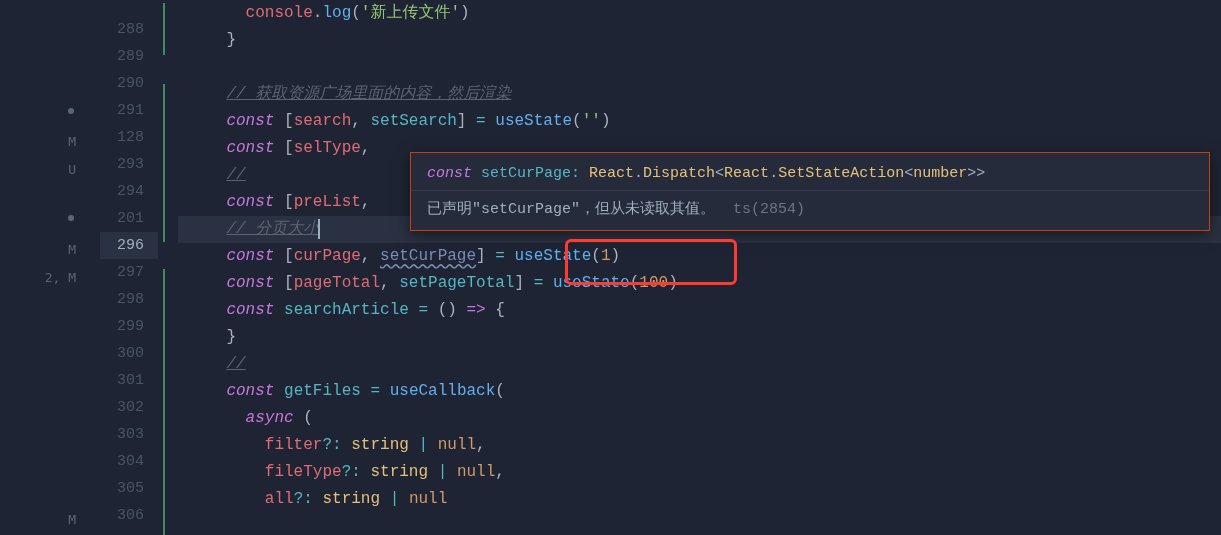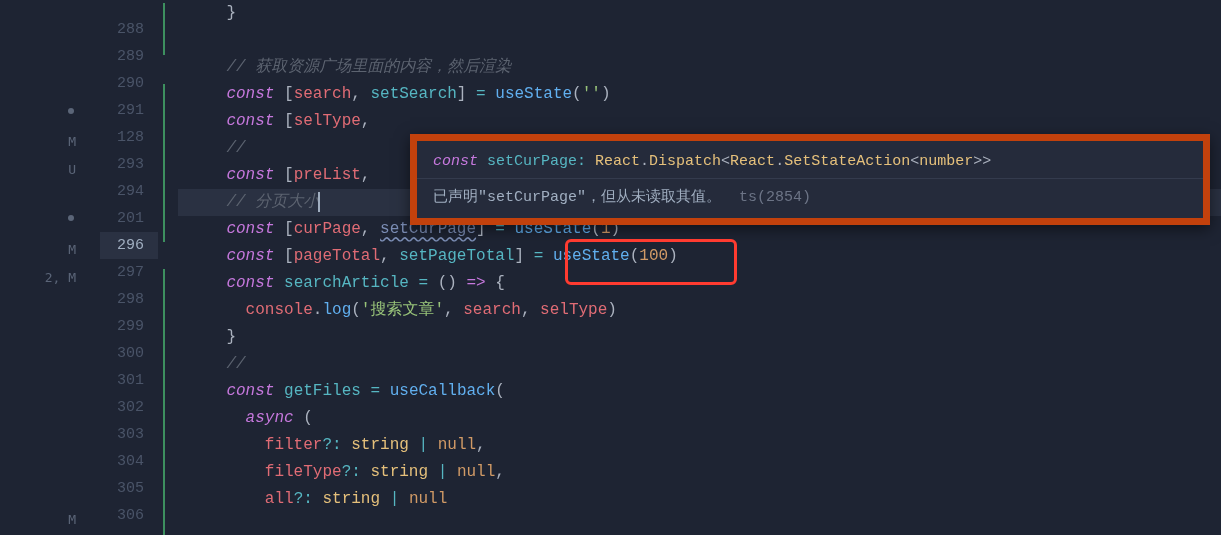--- a/index.html
+++ b/index.html
@@ -89,37 +89,37 @@
   margin-left: -1px;
 }
 
 .tk-kw { color: #c678dd; font-style: italic; }
 .tk-id { color: #e06c75; }
 .tk-fn { color: #56b6c2; }
 .tk-str { color: #98c379; }
 .tk-num { color: #d19a66; }
 .tk-pun { color: #abb2bf; }
 .tk-lit { color: #d19a66; }
-.tk-cmt { color: #5c6370; font-style: italic; }
+.tk-cmt { color: #5c6370; font-style: italic; text-decoration: underline; }
 .tk-call { color: #61afef; }
 .tk-type { color: #e5c07b; }
 .tk-op { color: #56b6c2; }
 .tk-warn { color: #7b8db5; }
 .squiggle {
   text-decoration-line: underline;
   text-decoration-style: wavy;
   text-decoration-color: #7b8db5;
   text-underline-offset: 3px;
 }
 .hover-popup {
   position: absolute;
-  left: 410px; top: 134px;
+  left: 410px; top: 152px;
   width: 800px;
   background: #252b3b;
-  border: 7px solid #c2410c;
+  border: 1px solid #c2410c;
   box-shadow: 0 4px 14px rgba(0,0,0,0.5);
   z-index: 50;
   padding: 8px 0;
   font-size: 15px;
   color: #a0aec0;
 }
 .hover-line1 {
   padding: 4px 16px 8px 16px;
   white-space: pre;
 }
@@ -184,32 +184,32 @@
     <div class="lnum">305</div>
     <div class="lnum">306</div>
     <div class="lnum">307</div>
   </div>
 <div class="fold-bar" id="fold-bar-root">
     <div class="fold-line" style="top: 3px; height: 52px;"></div>
     <div class="fold-line" style="top: 84px; height: 158px;"></div>
     <div class="fold-line" style="top: 269px; height: 266px;"></div>
   </div>
 <div class="code-area" id="code-area-root">
+    <div class="code-line"><span class="tk-pun">      </span><span class="tk-id">console</span><span class="tk-pun">.</span><span class="tk-call">log</span><span class="tk-pun">(</span><span class="tk-str">'新上传文件'</span><span class="tk-pun">)</span></div>
     <div class="code-line"><span class="tk-pun">    </span><span class="tk-pun">}</span></div>
     <div class="code-line"><span class="tk-pun"></span></div>
     <div class="code-line"><span class="tk-pun">    </span><span class="tk-cmt">// 获取资源广场里面的内容，然后渲染</span></div>
     <div class="code-line"><span class="tk-pun">    </span><span class="tk-kw">const</span><span class="tk-pun"> [</span><span class="tk-id">search</span><span class="tk-pun">, </span><span class="tk-fn">setSearch</span><span class="tk-pun">]</span><span class="tk-pun"> </span><span class="tk-op">=</span><span class="tk-pun"> </span><span class="tk-call">useState</span><span class="tk-pun">(</span><span class="tk-str">''</span><span class="tk-pun">)</span></div>
     <div class="code-line"><span class="tk-pun">    </span><span class="tk-kw">const</span><span class="tk-pun"> [</span><span class="tk-id">selType</span><span class="tk-pun">,</span></div>
     <div class="code-line"><span class="tk-pun">    </span><span class="tk-cmt">//</span></div>
     <div class="code-line"><span class="tk-pun">    </span><span class="tk-kw">const</span><span class="tk-pun"> [</span><span class="tk-id">preList</span><span class="tk-pun">,</span></div>
     <div class="code-line current"><span class="tk-pun">    </span><span class="tk-cmt">// 分页大小</span><span class="cursor"></span></div>
     <div class="code-line"><span class="tk-pun">    </span><span class="tk-kw">const</span><span class="tk-pun"> [</span><span class="tk-id">curPage</span><span class="tk-pun">, </span><span class="tk-warn squiggle">setCurPage</span><span class="tk-pun">]</span><span class="tk-pun"> </span><span class="tk-op">=</span><span class="tk-pun"> </span><span class="tk-call">useState</span><span class="tk-pun">(</span><span class="tk-num">1</span><span class="tk-pun">)</span></div>
     <div class="code-line"><span class="tk-pun">    </span><span class="tk-kw">const</span><span class="tk-pun"> [</span><span class="tk-id">pageTotal</span><span class="tk-pun">, </span><span class="tk-fn">setPageTotal</span><span class="tk-pun">]</span><span class="tk-pun"> </span><span class="tk-op">=</span><span class="tk-pun"> </span><span class="tk-call">useState</span><span class="tk-pun">(</span><span class="tk-num">100</span><span class="tk-pun">)</span></div>
     <div class="code-line"><span class="tk-pun">    </span><span class="tk-kw">const</span><span class="tk-pun"> </span><span class="tk-fn">searchArticle</span><span class="tk-pun"> </span><span class="tk-op">=</span><span class="tk-pun"> () </span><span class="tk-kw">=&gt;</span><span class="tk-pun"> {</span></div>
-    <div class="code-line"><span class="tk-pun">      </span><span class="tk-id">console</span><span class="tk-pun">.</span><span class="tk-call">log</span><span class="tk-pun">(</span><span class="tk-str">'搜索文章'</span><span class="tk-pun">, </span><span class="tk-id">search</span><span class="tk-pun">, </span><span class="tk-id">selType</span><span class="tk-pun">)</span></div>
     <div class="code-line"><span class="tk-pun">    </span><span class="tk-pun">}</span></div>
     <div class="code-line"><span class="tk-pun">    </span><span class="tk-cmt">//</span></div>
     <div class="code-line"><span class="tk-pun">    </span><span class="tk-kw">const</span><span class="tk-pun"> </span><span class="tk-fn">getFiles</span><span class="tk-pun"> </span><span class="tk-op">=</span><span class="tk-pun"> </span><span class="tk-call">useCallback</span><span class="tk-pun">(</span></div>
     <div class="code-line"><span class="tk-pun">      </span><span class="tk-kw">async</span><span class="tk-pun"> (</span></div>
     <div class="code-line"><span class="tk-pun">        </span><span class="tk-id">filter</span><span class="tk-op">?:</span><span class="tk-pun"> </span><span class="tk-type">string</span><span class="tk-pun"> </span><span class="tk-op">|</span><span class="tk-pun"> </span><span class="tk-lit">null</span><span class="tk-pun">,</span></div>
     <div class="code-line"><span class="tk-pun">        </span><span class="tk-id">fileType</span><span class="tk-op">?:</span><span class="tk-pun"> </span><span class="tk-type">string</span><span class="tk-pun"> </span><span class="tk-op">|</span><span class="tk-pun"> </span><span class="tk-lit">null</span><span class="tk-pun">,</span></div>
     <div class="code-line"><span class="tk-pun">        </span><span class="tk-id">all</span><span class="tk-op">?:</span><span class="tk-pun"> </span><span class="tk-type">string</span><span class="tk-pun"> </span><span class="tk-op">|</span><span class="tk-pun"> </span><span class="tk-lit">null</span></div>
   </div>
 
 <div class="hover-popup">

